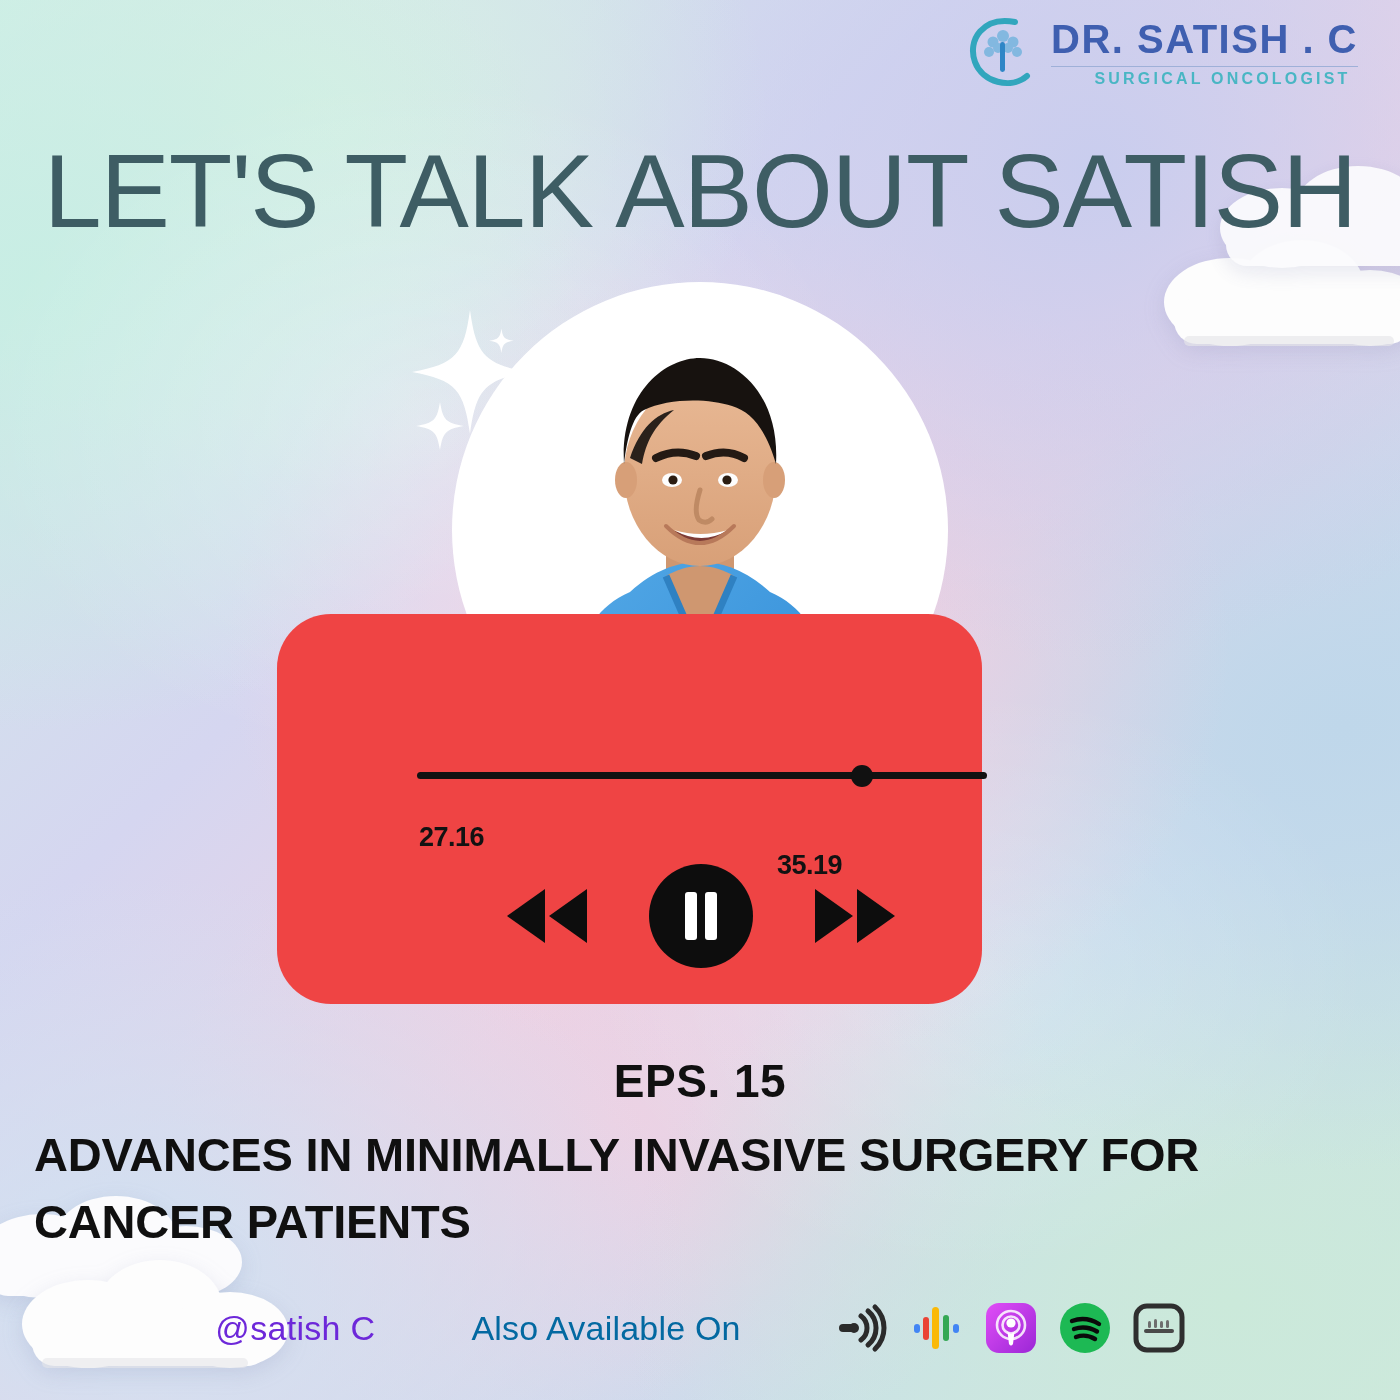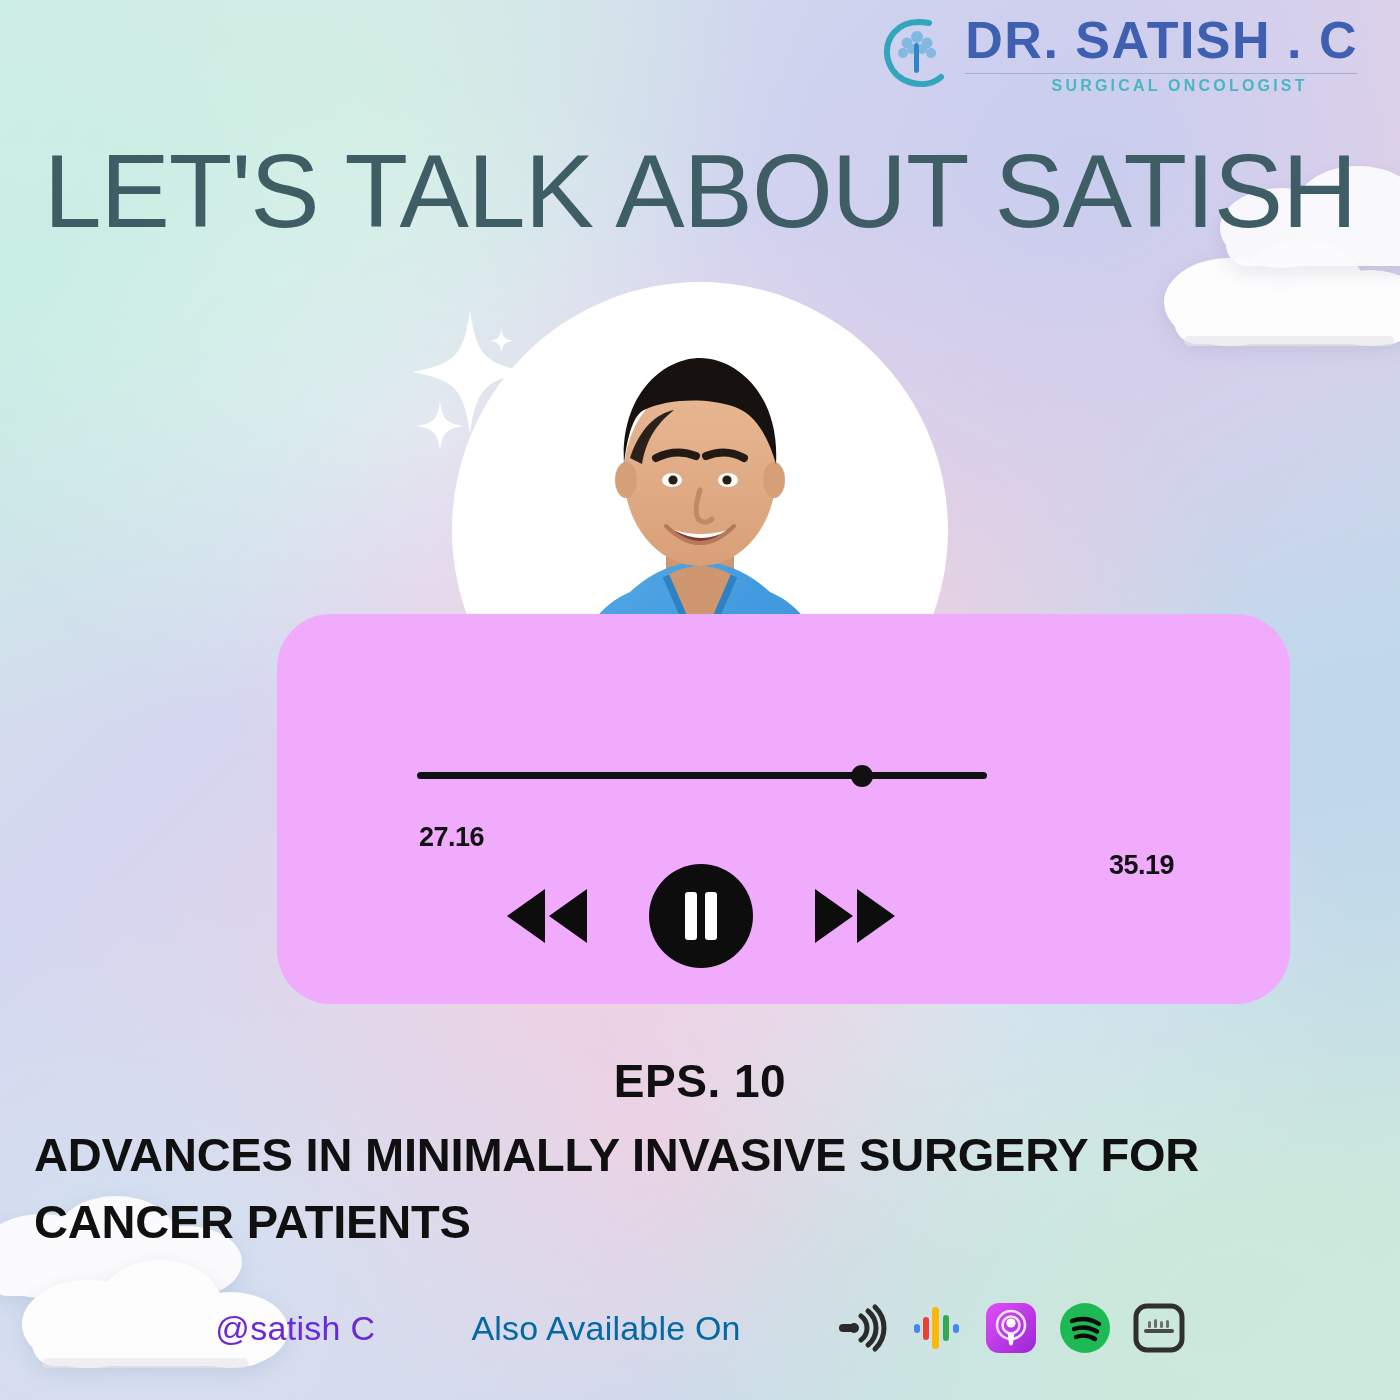--- a/index.html
+++ b/index.html
@@ -39,21 +39,21 @@
   }
 
   
   .cloud { position: absolute; filter: drop-shadow(0 6px 10px rgba(120,130,170,0.18)); }
 
   
   .logo { position: absolute; top: 14px; right: 42px; display: flex; align-items: center; gap: 14px; }
   .logo-mark { width: 72px; height: 78px; }
   .logo-text { display: flex; flex-direction: column; align-items: center; }
   .logo-name {
-    font-size: 52px; font-weight: 700; letter-spacing: 1.5px;
+    font-size: 40px; font-weight: 700; letter-spacing: 1.5px;
     color: #3f5fb0; line-height: 1;
   }
   .logo-rule { width: 100%; height: 1px; background: #9fb0d8; margin: 7px 0 4px; }
   .logo-sub {
     font-size: 16px; font-weight: 700; letter-spacing: 3.2px;
     color: #49b6c4; line-height: 1; margin-left: 36px;
   }
 
   
   .headline {
@@ -73,37 +73,37 @@
   .avatar-circle {
     position: absolute; left: 452px; top: 0;
     width: 496px; height: 496px; border-radius: 50%;
     background: #ffffff;
   }
 
   .portrait { position: absolute; left: 480px; top: 42px; width: 440px; height: 640px; }
 
   .player-card {
     position: absolute; left: 277px; top: 332px;
-    width: 1013px; height: 390px;
-    background: #f0abfc; border-radius: 54px;
+    width: 705px; height: 390px;
+    background: #ef4444; border-radius: 54px;
   }
 
   .progress-wrap { position: absolute; left: 140px; top: 158px; width: 570px; }
   .progress-track { position: relative; height: 7px; background: #111; border-radius: 4px; }
   .progress-thumb {
     position: absolute; top: 50%; left: 78%;
     width: 22px; height: 22px; margin: -11px 0 0 -11px;
     background: #111; border-radius: 50%;
   }
   .time-left, .time-right {
     position: absolute; font-size: 27px; font-weight: 700; color: #121212;
     letter-spacing: -0.5px;
   }
   .time-left  { left: 142px; top: 208px; }
-  .time-right { right: 116px; top: 236px; }
+  .time-right { right: 140px; top: 236px; }
 
   .controls {
     position: absolute; left: 0; top: 250px; width: 847px;
     display: flex; align-items: center; justify-content: center; gap: 56px;
   }
   .btn { background: none; border: 0; cursor: pointer; line-height: 0; padding: 0; }
 
   
   .eps {
     position: absolute; top: 1054px; left: 0; width: 1400px; text-align: center;
@@ -327,21 +327,21 @@
         <button class="btn">
           <svg width="92" height="62" viewBox="0 0 92 62">
             <polygon points="6,4 6,58 44,31" fill="#0d0d0d"></polygon>
             <polygon points="48,4 48,58 86,31" fill="#0d0d0d"></polygon>
           </svg>
         </button>
       </div>
     </div>
   </div>
 
-  <div class="eps">EPS. 10</div>
+  <div class="eps">EPS. 15</div>
   <div class="ep-title">ADVANCES IN MINIMALLY INVASIVE SURGERY FOR CANCER PATIENTS</div>
 
   <div class="footer">
     <span class="handle">@satish C</span>
     <span class="available">Also Available On</span>
 
     <span class="platforms">
 
       <span class="plat">
         <svg viewBox="0 0 52 52" width="52" height="52">

